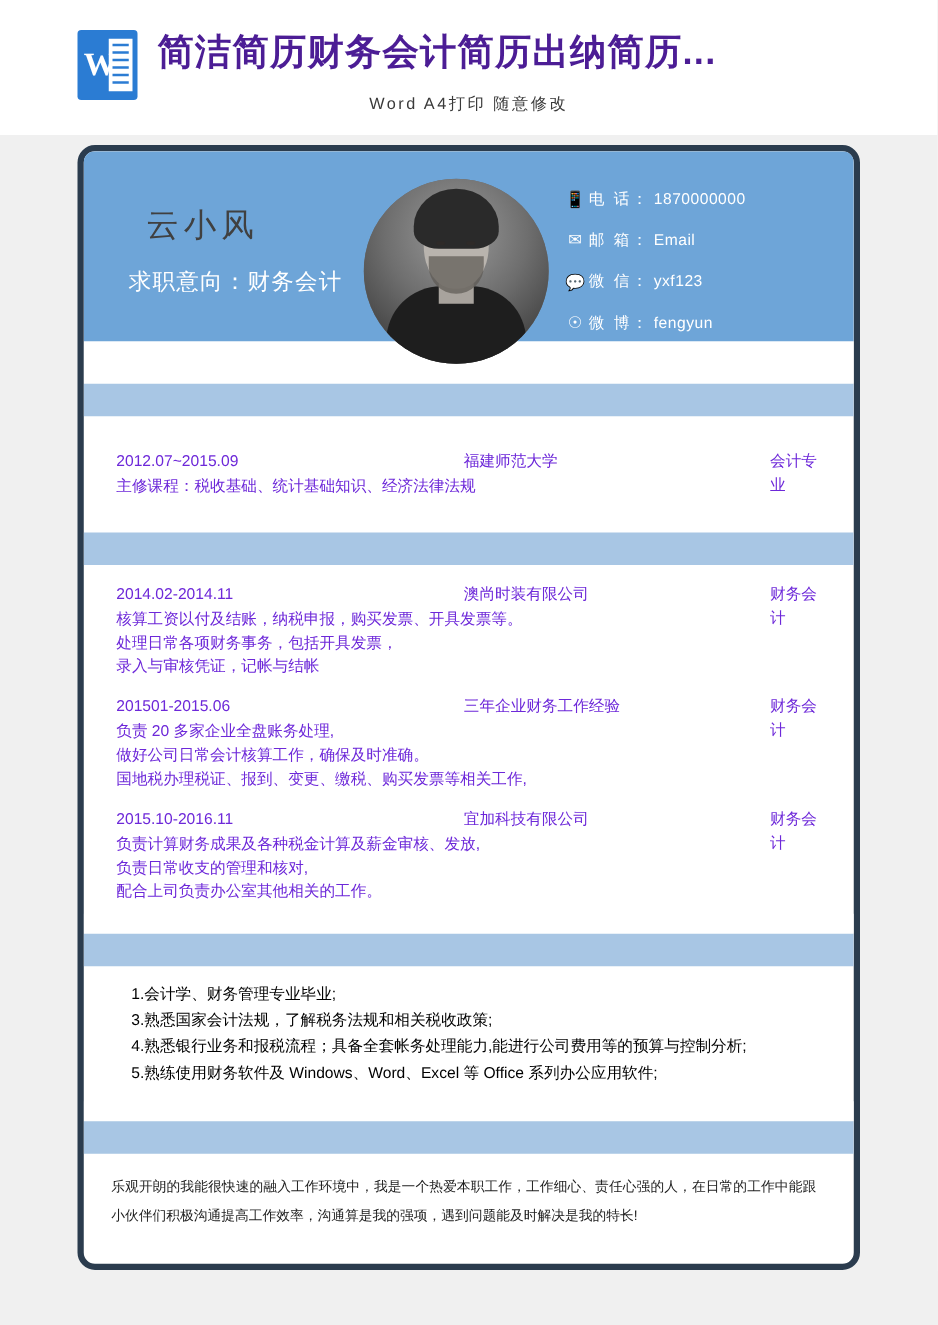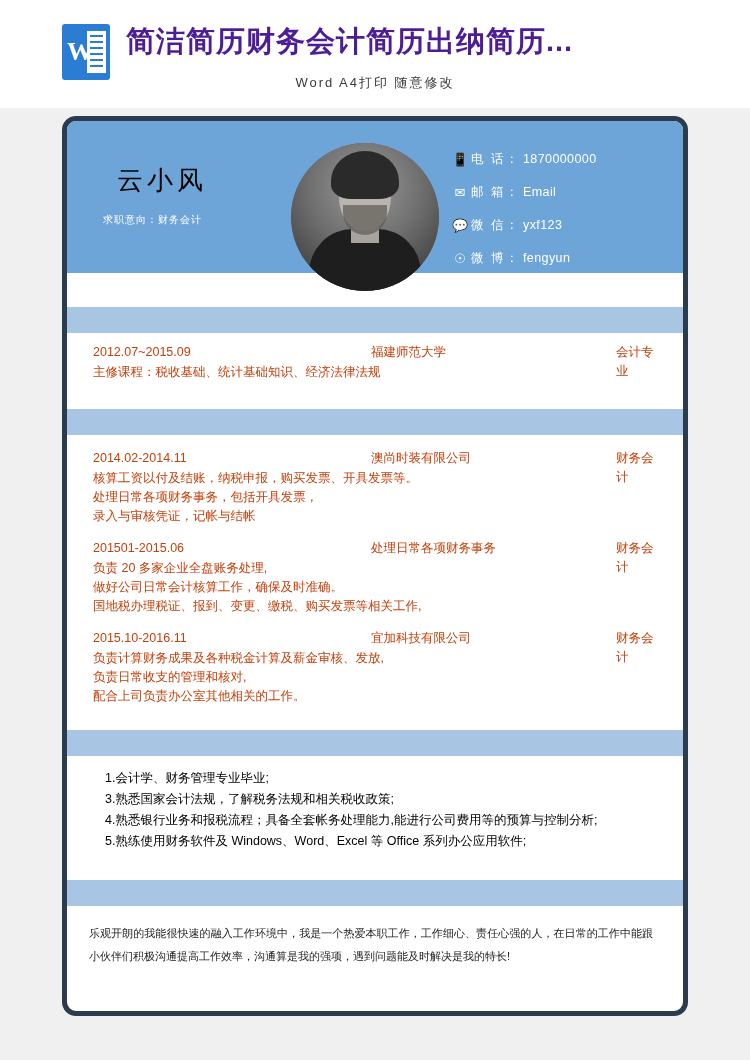--- a/index.html
+++ b/index.html
@@ -103,31 +103,31 @@
   
   .top-block {
     position: relative;
     height: 152px;
     background: #6ea5d8;
   }
   .name {
     position: absolute;
     left: 50px;
     top: 42px;
-    color: #000000;
+    color: #404040;
     font-size: 26px;
     letter-spacing: 4px;
     font-weight: normal;
   }
   .objective {
     position: absolute;
     left: 36px;
     top: 92px;
     color: #ffffff;
-    font-size: 10px;
+    font-size: 18px;
     letter-spacing: 1px;
   }
   .photo {
     position: absolute;
     left: 224px;
     top: 22px;
     width: 148px;
     height: 148px;
     border-radius: 50%;
     overflow: hidden;
@@ -229,22 +229,22 @@
 
   
   .bar {
     height: 26px;
     background: #a8c6e4;
     margin: 0;
   }
   .spacer { background: #ffffff; }
 
   .section-body {
-    padding: 10px 26px 8px 26px;
-    color: #c2410c;
+    padding: 27px 26px 8px 26px;
+    color: #6d28d9;
     font-size: 12.5px;
     line-height: 19px;
   }
   .entry { margin-bottom: 13px; }
   .entry:last-child { margin-bottom: 0; }
   .entry-head {
     position: relative;
     height: 18px;
     margin-bottom: 2px;
   }
@@ -370,21 +370,21 @@
           <span class="role">财务会计</span>
         </div>
         <div class="line">核算工资以付及结账，纳税申报，购买发票、开具发票等。</div>
         <div class="line">处理日常各项财务事务，包括开具发票，</div>
         <div class="line">录入与审核凭证，记帐与结帐</div>
       </div>
 
       <div class="entry">
         <div class="entry-head">
           <span class="date">201501-2015.06</span>
-          <span class="org">处理日常各项财务事务</span>
+          <span class="org">三年企业财务工作经验</span>
           <span class="role">财务会计</span>
         </div>
         <div class="line">负责 20 多家企业全盘账务处理,</div>
         <div class="line">做好公司日常会计核算工作，确保及时准确。</div>
         <div class="line">国地税办理税证、报到、变更、缴税、购买发票等相关工作,</div>
       </div>
 
       <div class="entry">
         <div class="entry-head">
           <span class="date">2015.10-2016.11</span>

